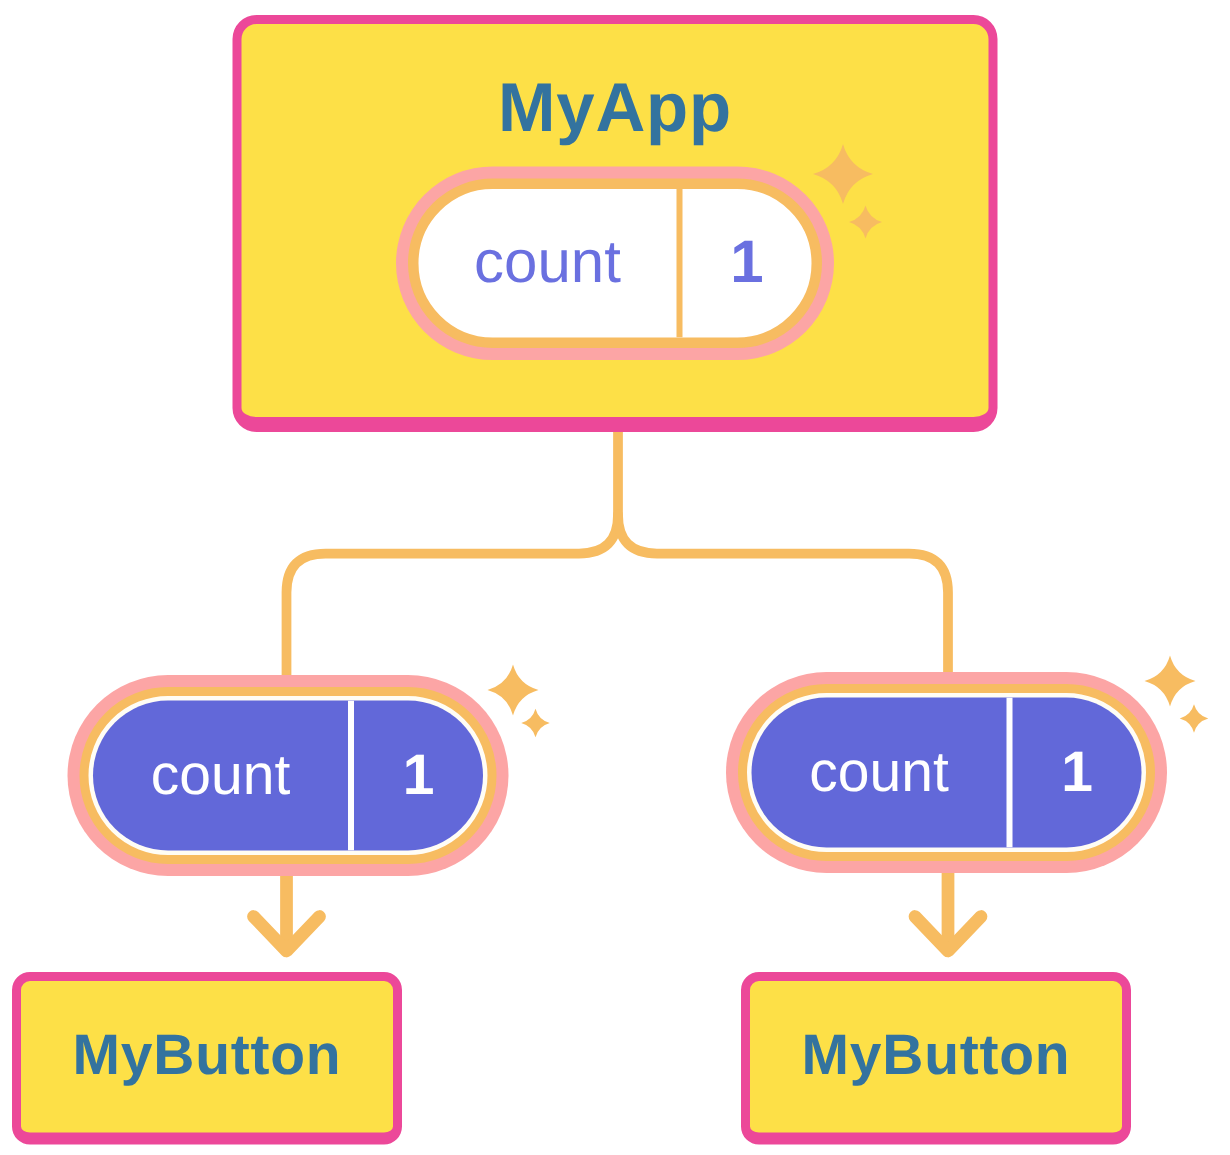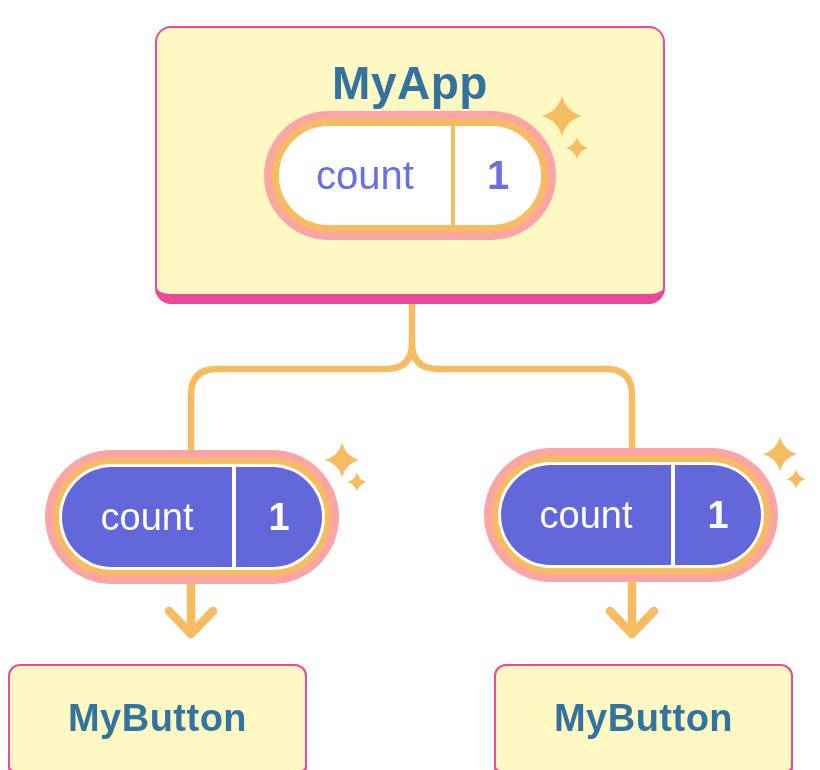--- a/index.html
+++ b/index.html
@@ -17,33 +17,32 @@
     width: 820px; height: 770px;
     pointer-events: none;
   }
   .connector-layer { z-index: 0; }
   .sparkle-layer  { z-index: 3; }
 
   
   .comp-card {
     position: absolute;
     box-sizing: border-box;
-    background: #fef9c3;
-    border: 2px solid #ec4899;
+    background: #fde047;
+    border: 6px solid #ec4899;
     border-radius: 16px;
     z-index: 1;
-    margin-top: 16px;
   }
   .card-root {
     left: 155px; top: 10px;
     width: 510px; height: 278px;
     border-bottom-width: 10px;
   }
   .card-child {
-    width: 299px; height: 115px;
+    width: 260px; height: 115px;
     border-bottom-width: 8px;
     border-radius: 12px;
     display: flex;
     align-items: center;
     justify-content: center;
   }
   .card-child-left  { left: 8px;   top: 648px; }
   .card-child-right { left: 494px; top: 648px; }
 
   .comp-title {

